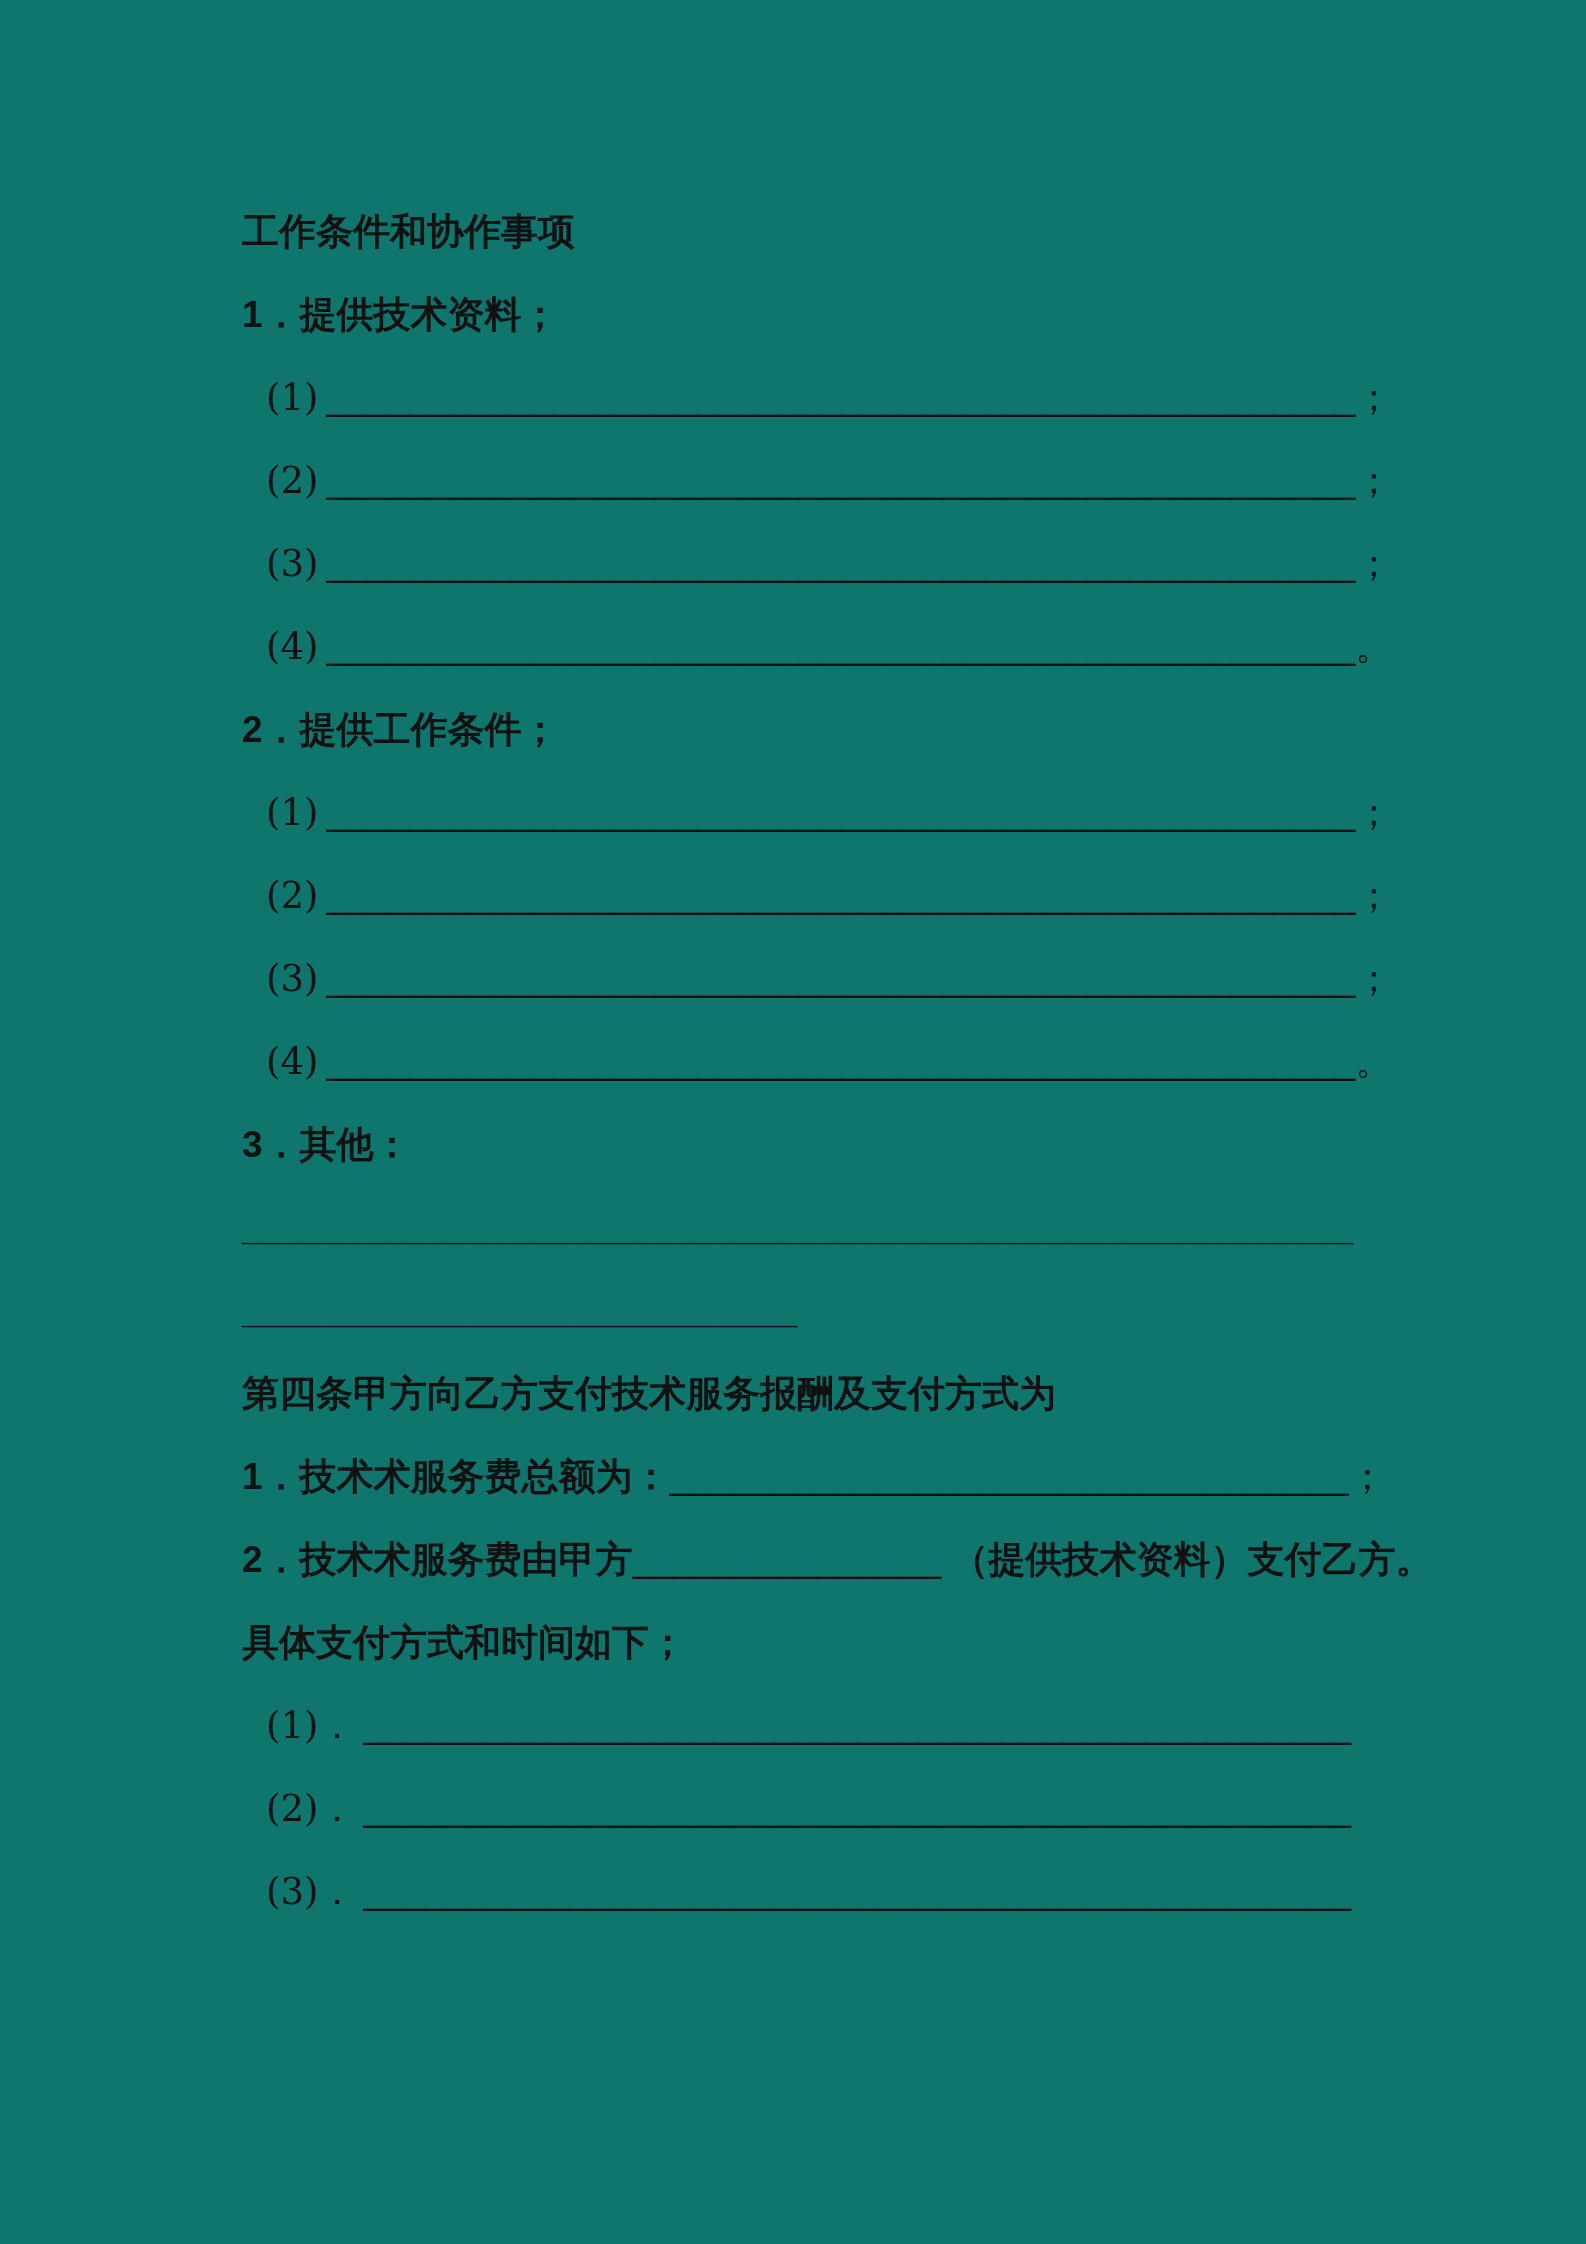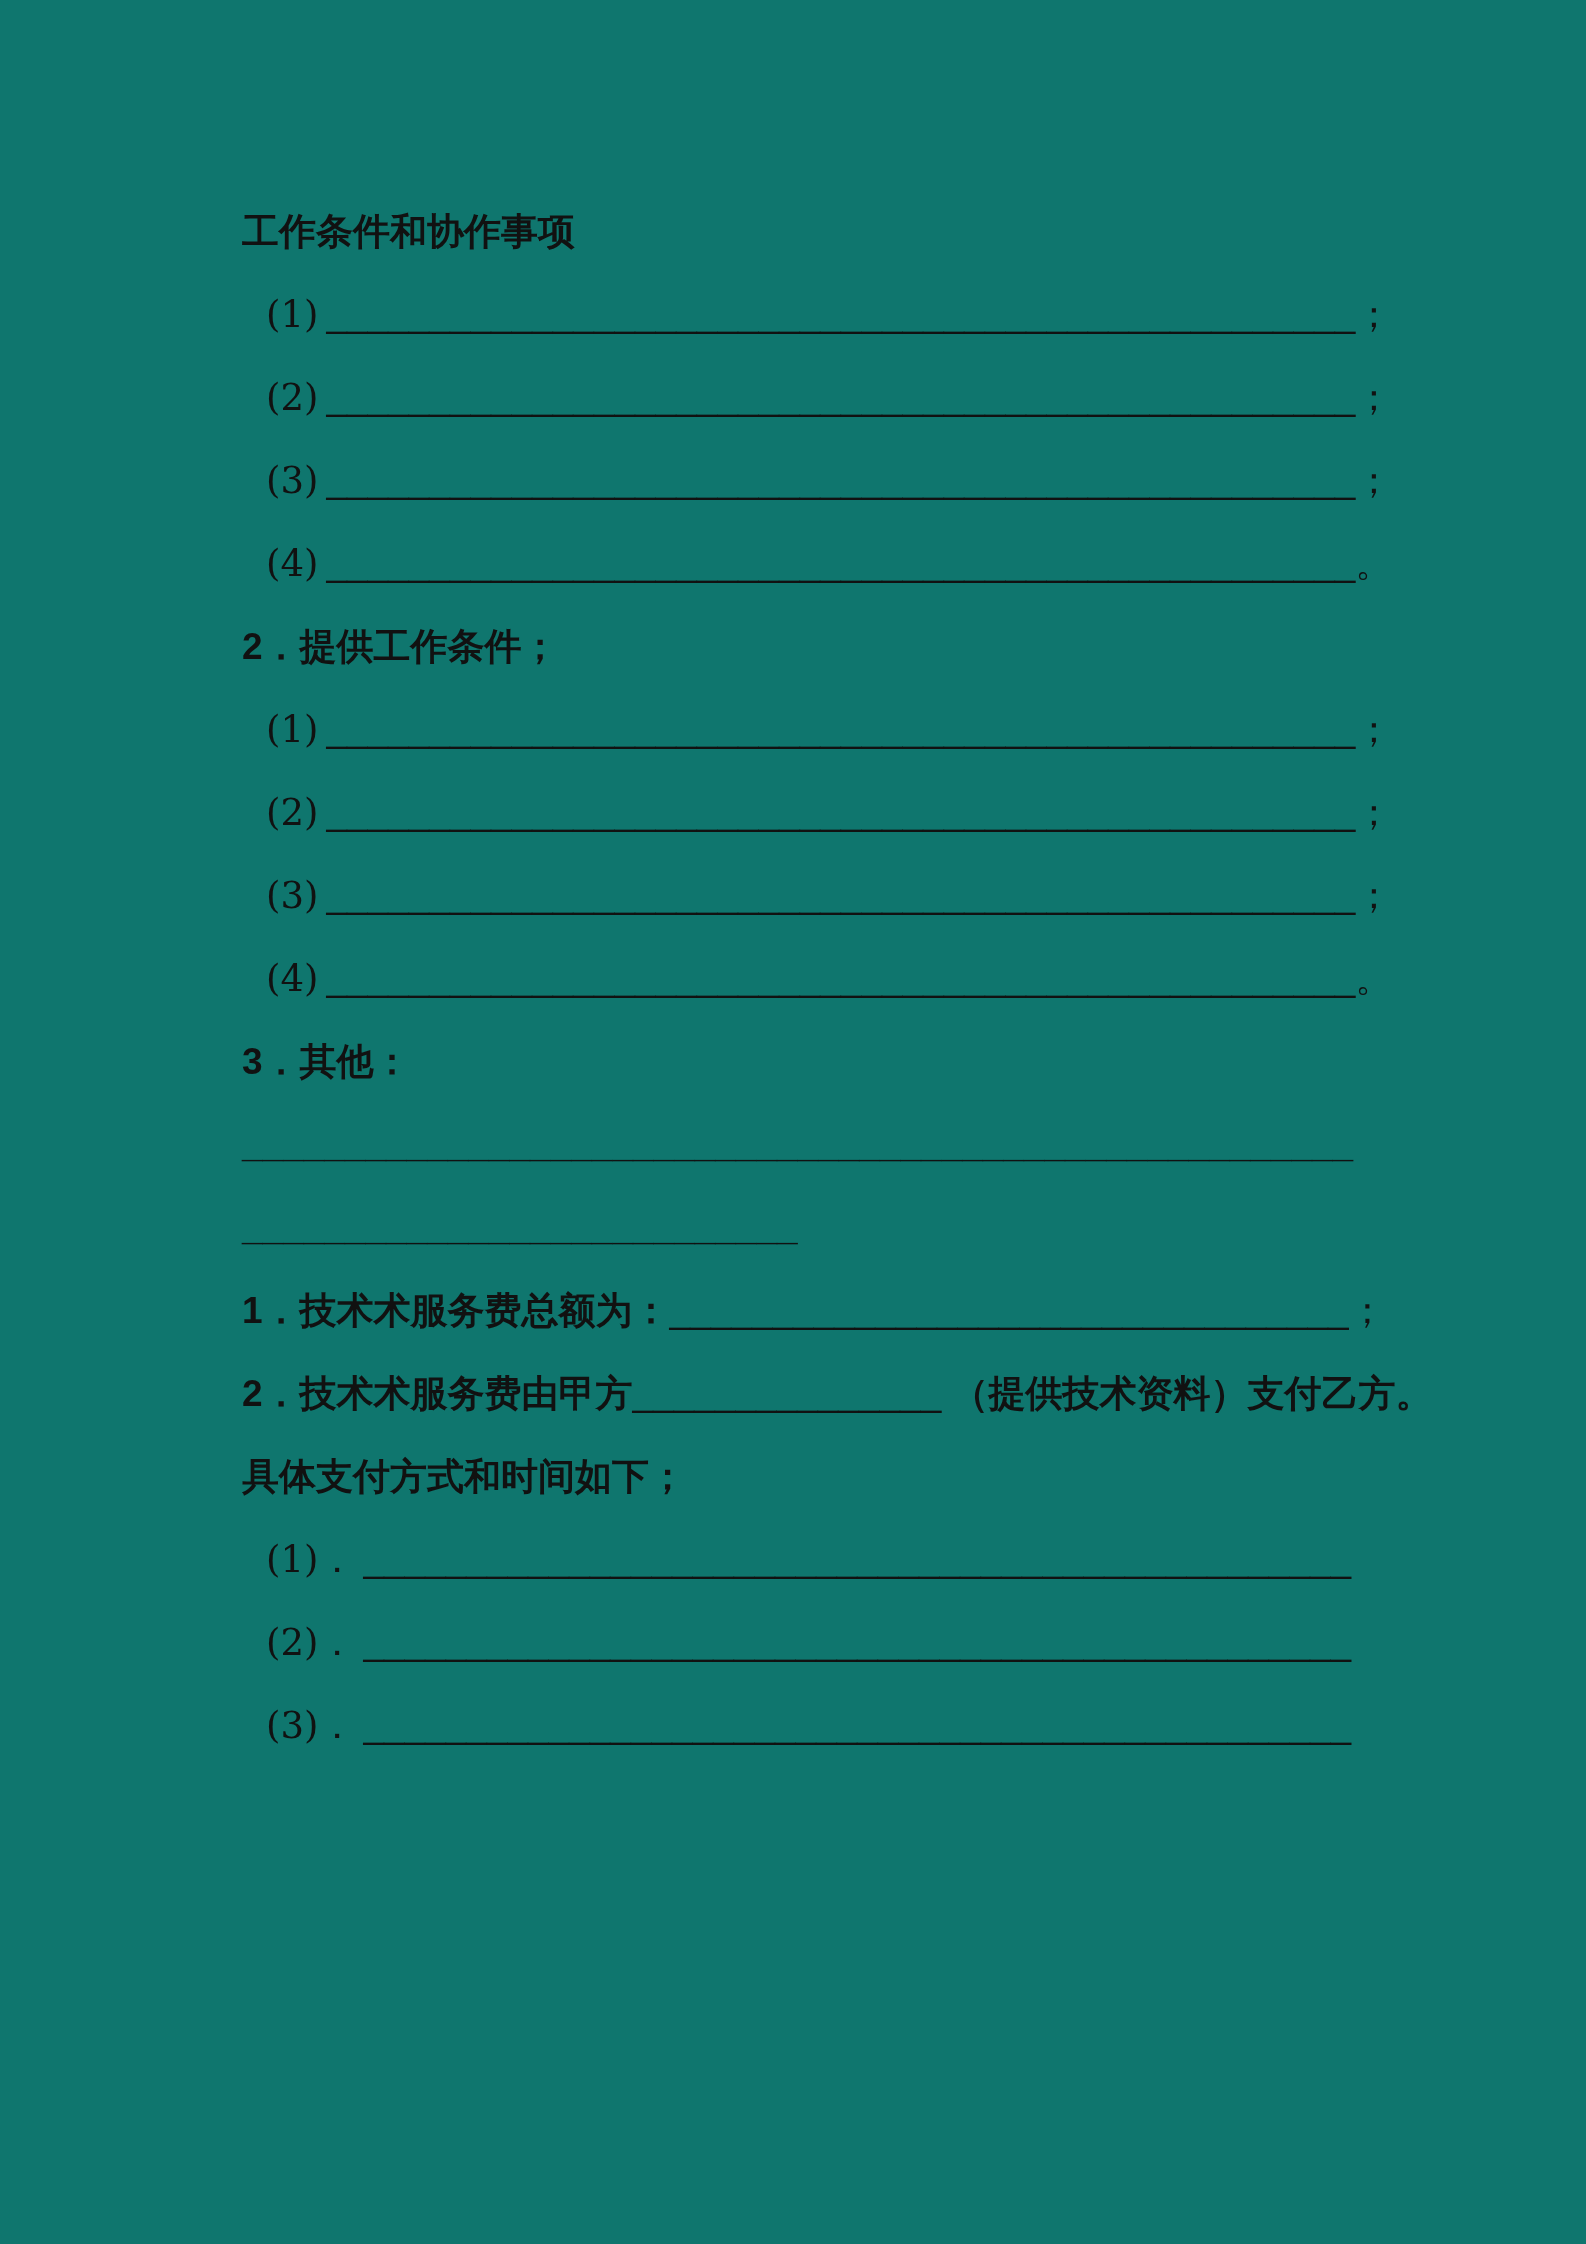--- a/index.html
+++ b/index.html
@@ -50,20 +50,21 @@
     font-weight: 400;
   }
 </style>
 </head>
 <body>
 
 <div class="page">
 
   <p class="line h">工作条件和协作事项</p>
 
+  <p class="line h">1．提供技术资料；</p>
 
   <p class="line item"><span class="num">(1)</span><span class="blank">__________________________________________________</span><span class="tail">；</span></p>
 
   <p class="line item"><span class="num">(2)</span><span class="blank">__________________________________________________</span><span class="tail">；</span></p>
 
   <p class="line item"><span class="num">(3)</span><span class="blank">__________________________________________________</span><span class="tail">；</span></p>
 
   <p class="line item"><span class="num">(4)</span><span class="blank">__________________________________________________</span><span class="tail">。</span></p>
 
   <p class="line h">2．提供工作条件；</p>
@@ -76,20 +77,21 @@
 
   <p class="line item"><span class="num">(4)</span><span class="blank">__________________________________________________</span><span class="tail">。</span></p>
 
   <p class="line h">3．其他：</p>
 
   <p class="line h"><span class="blank blank-bold">______________________________________________________</span></p>
 
 
   <p class="line h"><span class="blank blank-bold">___________________________</span></p>
 
+  <p class="line h">第四条甲方向乙方支付技术服务报酬及支付方式为</p>
 
   <p class="line h mixed"><span>1．技术术服务费总额为：</span><span class="blank">_________________________________</span><span class="tail">；</span></p>
 
   <p class="line h mixed"><span>2．技术术服务费由甲方</span><span class="blank">_______________</span><span> </span><span>（提供技术资料）支付乙方。</span></p>
 
   <p class="line h">具体支付方式和时间如下；</p>
 
   <p class="line item"><span class="num">(1)．</span><span class="blank">________________________________________________</span></p>
 
   <p class="line item"><span class="num">(2)．</span><span class="blank">________________________________________________</span></p>

